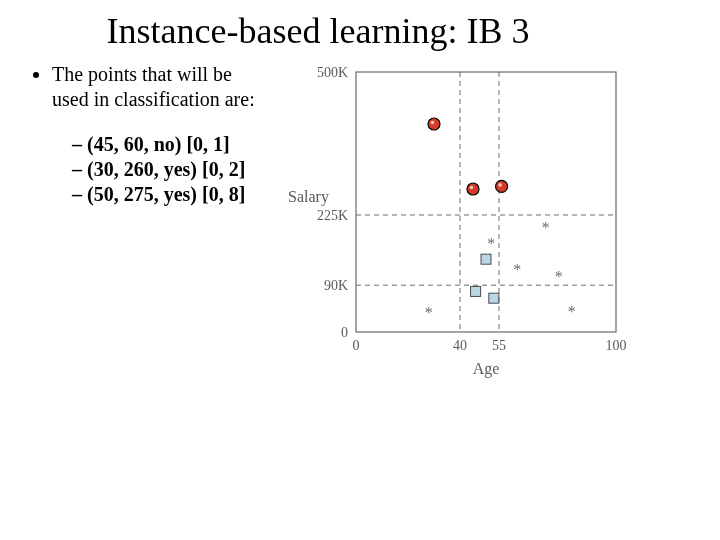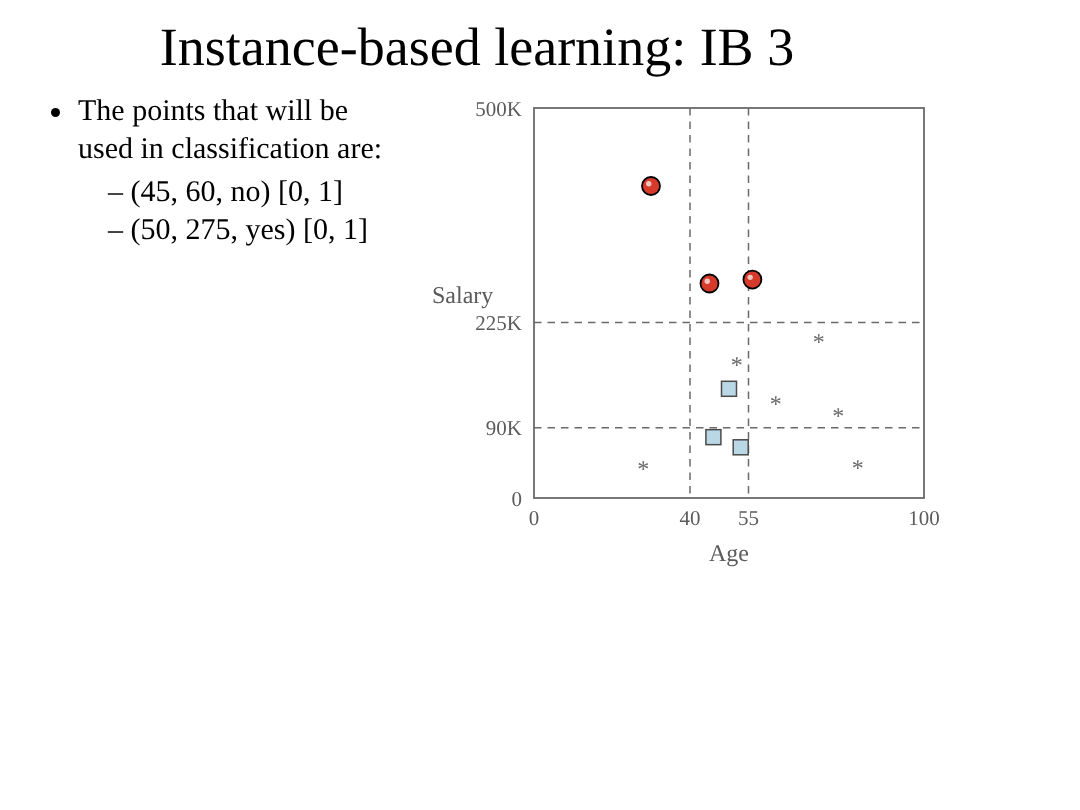--- a/index.html
+++ b/index.html
@@ -36,21 +36,22 @@
     font-size: 20px;
   }
   .bullets ul {
     list-style: disc;
     margin: 0;
     padding-left: 22px;
   }
   .bullets ul ul {
     list-style: none;
     padding-left: 20px;
-    margin-top: 4px;
+    margin-top: 20px;
+    font-weight: bold;
   }
   .bullets ul ul li::before {
     content: "–  ";
   }
   .bullets li {
     line-height: 1.25;
   }
   .chart {
     position: relative;
     margin-left: 10px;
@@ -72,21 +73,22 @@
 <div class="slide">
   <div class="title">Instance-based learning: IB 3</div>
 
   <div class="content-row">
     <div class="bullets">
       <ul>
         <li>
           <span>The points that will be used in classification are:</span>
           <ul>
             <li>(45, 60, no) [0, 1]</li>
-            <li>(50, 275, yes) [0, 1]</li>
+            <li>(30, 260, yes) [0, 2]</li>
+            <li>(50, 275, yes) [0, 8]</li>
           </ul>
         </li>
       </ul>
     </div>
 
     <div class="chart">
       <svg id="chart-svg" width="360" height="320">
           <rect x="80" y="10" width="260" height="260" fill="none" stroke="#6a6a6a" stroke-width="1.2"></rect>
           <line x1="184" y1="10" x2="184" y2="270" stroke="#6a6a6a" stroke-dasharray="5,4" stroke-width="1"></line>
           <line x1="223" y1="10" x2="223" y2="270" stroke="#6a6a6a" stroke-dasharray="5,4" stroke-width="1"></line>

